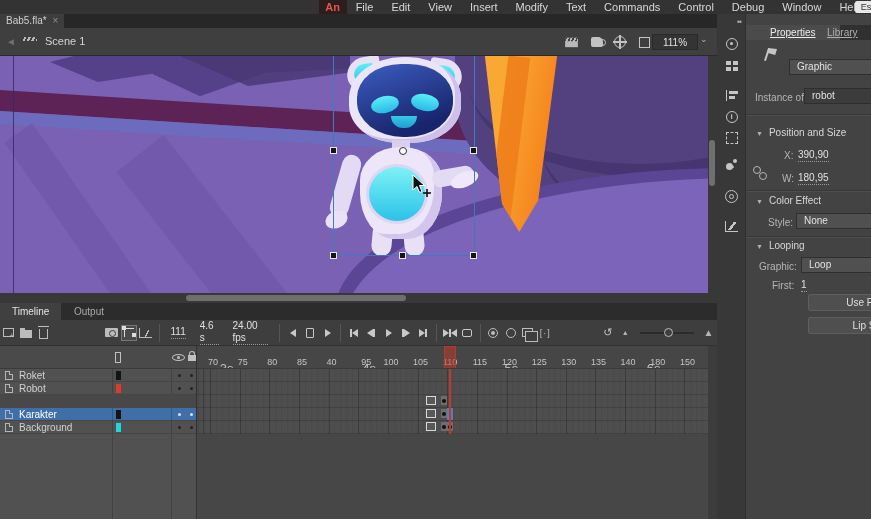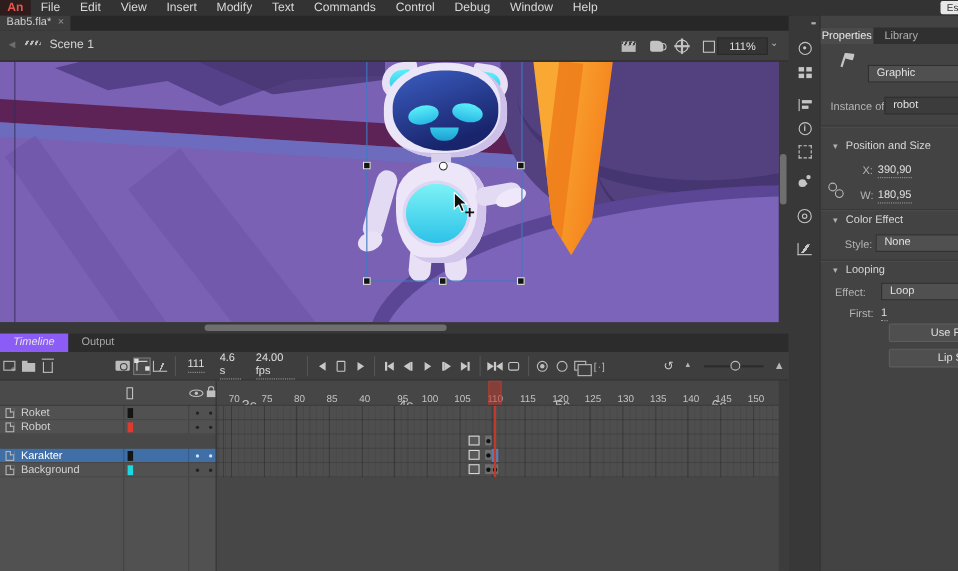--- a/index.html
+++ b/index.html
@@ -5,21 +5,21 @@
   * { margin:0; padding:0; box-sizing:border-box; }
   html,body { background:#222; }
   #app {
     position:relative; width:871px; height:519px; overflow:hidden;
     font-family:"Liberation Sans", sans-serif; color:#d0d0d0; font-size:11px;
     background:#3c3c3c; user-select:none;
   }
   .abs { position:absolute; }
 
   
-  #menubar { position:absolute; left:0; top:0; width:871px; height:14px; background:#333; display:flex; align-items:center; z-index:30; }
+  #menubar { position:absolute; left:0; top:0; width:871px; height:14px; background:#333; display:flex; align-items:center; z-index:30;justify-content:flex-end; }
   #an-logo { width:28px; height:14px; background:#2d1d1d; color:#e2574e; font-weight:bold; font-size:11px; display:flex; align-items:center; justify-content:center; }
   .menu-item { padding:0 9px; color:#d8d8d8; font-size:11px; line-height:14px; cursor:default; }
   #ws-badge { position:absolute; right:-6px; top:1px; width:22px; height:12px; background:#e8e8e8; color:#333; font-size:9px; text-align:center; line-height:12px; border-radius:2px; }
 
   
   #tabbar { position:absolute; left:0; top:14px; width:871px; height:14px; background:#272727; z-index:5; }
   #doc-tab { position:absolute; left:0; top:0; height:14px; padding:0 6px; background:#3d3d3d; color:#cfcfcf; font-size:10px; line-height:14px; display:flex; gap:6px; align-items:center; }
   #doc-close { color:#909090; font-size:10px; }
 
   
@@ -94,21 +94,21 @@
   
   #hscroll { position:absolute; left:0; top:293px; width:717px; height:10px; background:#383838; z-index:5; }
   #hthumb { position:absolute; left:186px; top:2px; width:220px; height:6px; background:#6f6f6f; border-radius:3px; }
   #vscroll { position:absolute; left:708px; top:56px; width:9px; height:237px; background:#383838; z-index:5; }
   #vthumb { position:absolute; left:1px; top:84px; width:6px; height:46px; background:#6f6f6f; border-radius:3px; }
 
   
   #timeline { position:absolute; left:0; top:303px; width:717px; height:216px; background:#484848; z-index:4; }
   #tl-tabs { position:absolute; left:0; top:0; width:717px; height:17px; background:#2c2c2c; }
   .tl-tab { position:absolute; top:0; height:17px; padding:0 12px; font-size:10px; line-height:17px; color:#a8a8a8; }
-  .tl-tab.active { background:#8b5cf6; color:#e4e4e4;font-style:italic; }
+  .tl-tab.active { background:#404040; color:#e4e4e4; }
   #tl-toolbar { position:absolute; left:0; top:17px; width:717px; height:26px; background:#3e3e3e; border-bottom:1px solid #313131; display:flex; align-items:center; }
   .tbtn { position:relative; display:flex; align-items:center; justify-content:center; width:20px; height:20px; color:#c8c8c8; }
   .vsep { width:1px; height:18px; background:#555; margin:0 4px; }
   .hot { font-size:10px; color:#e0e0e0; border-bottom:1px dotted #9a9a9a; margin:0 7px; line-height:12px; }
   .tri-r { width:0; height:0; border-top:4px solid transparent; border-bottom:4px solid transparent; border-left:6px solid #c8c8c8; }
   .tri-l { width:0; height:0; border-top:4px solid transparent; border-bottom:4px solid transparent; border-right:6px solid #c8c8c8; }
   .bar-v { width:2px; height:8px; background:#c8c8c8; }
   .stop-sq { width:8px; height:10px; border:1px solid #c8c8c8; border-radius:1px; }
   .pagei { width:11px; height:9px; border:1px solid #bcbcbc; position:relative; }
   .pagei:after { content:"+"; position:absolute; right:-1px; bottom:-4px; font-size:8px; color:#bcbcbc; }
@@ -201,21 +201,21 @@
   .dk-brush:after { content:""; position:absolute; right:1px; top:0; width:4px; height:4px; background:#c5c5c5; border-radius:50%; box-shadow:-2px 6px 0 -1px #c5c5c5; }
   .dk-cc { width:13px; height:13px; border:1.5px solid #c5c5c5; border-radius:50%; display:flex; align-items:center; justify-content:center; }
   .dk-cc i { width:5px; height:5px; border:1.5px solid #c5c5c5; border-radius:50%; }
   .dk-graph { width:13px; height:11px; border-left:1.5px solid #c5c5c5; border-bottom:1.5px solid #c5c5c5; position:relative; }
   .dk-graph:before { content:""; position:absolute; left:1px; bottom:1px; width:11px; height:8px;
      background:linear-gradient(125deg,transparent 40%,#c5c5c5 40% 58%,transparent 58%); }
 
   
   #props { position:absolute; left:745px; top:14px; width:126px; height:505px; background:#434343; border-left:1px solid #2e2e2e; z-index:6; }
   #props-tabs { position:absolute; left:0; top:11px; width:126px; height:15px; background:#303030; }
-  .p-tab { position:absolute; top:0; height:15px; font-size:10px; line-height:15px; padding:0 1px; color:#b0b0b0; }
+  .p-tab { position:absolute; top:0; height:15px; font-size:10px; line-height:15px; padding:0 24px; color:#b0b0b0;text-decoration:underline; }
   .p-tab.active { background:#4b4b4b; color:#ececec; }
   #sym-icon { position:absolute; left:18px; top:32px; width:16px; height:16px; }
   #sym-icon .flagpole { position:absolute; left:2px; top:2px; width:1.5px; height:13px; background:#c5c5c5; transform:rotate(18deg); }
   #sym-icon .flag { position:absolute; left:4px; top:2px; width:9px; height:7px; background:#c5c5c5; clip-path:polygon(0 0,100% 15%,80% 100%,0 70%); }
   .pdrop { position:absolute; height:16px; background:#505050; border:1px solid #2f2f2f; font-size:10px; color:#e2e2e2; line-height:14px; padding-left:7px; }
   #drop-symtype { left:43px; top:45px; width:110px; }
   .plabel { position:absolute; font-size:10px; color:#b5b5b5; }
   #instance-label { left:9px; top:78px; }
   #instance-box { left:58px; top:74px; width:95px; background:#3c3c3c; }
   .sect-head { position:absolute; left:10px; font-size:10px; color:#d8d8d8; }
@@ -460,21 +460,21 @@
         <span class="fnum" style="left: 154.25px; text-align: right;">95</span>
         <span class="fnum" style="left: 183.9px;">100</span>
         <span class="fnum" style="left: 213.55px;">105</span>
         <span class="fnum" style="left: 243.2px;">110</span>
         <span class="fnum" style="left: 272.85px;">115</span>
         <span class="fnum" style="left: 302.5px;">120</span>
         <span class="fnum" style="left: 332.15px;">125</span>
         <span class="fnum" style="left: 361.8px;">130</span>
         <span class="fnum" style="left: 391.45px;">135</span>
         <span class="fnum" style="left: 421.1px;">140</span>
-        <span class="fnum" style="left: 450.75px;">145</span>
+        <span class="fnum" style="left: 450.75px;">180</span>
         <span class="fnum" style="left: 480.4px;">150</span>
         <div id="playhead-marker" style="left: 247.2px;"></div>
       </div>
 
     <div id="layers">
         <div class="lrow" style="top: 0px;">
           <span class="pg"></span>
           <span class="lname">Roket</span>
           <span class="swatch" style="background:#141414"></span>
           <span class="colsep" style="left:112px;"></span>
@@ -590,21 +590,21 @@
     <span class="plabel" style="left:36px;top:159px;">W:</span>
     <span class="hotval" style="left:52px;top:158px;">180,95</span>
     <div class="pdivider" style="top:176px;"></div>
 
     <div class="sect-head" style="top:181px;">Color Effect</div>
     <span class="plabel" style="left:22px;top:203px;">Style:</span>
     <div class="pdrop" style="left:50px;top:199px;width:103px;">None</div>
     <div class="pdivider" style="top:222px;"></div>
 
     <div class="sect-head" style="top:226px;">Looping</div>
-    <span class="plabel" style="left:13px;top:247px;">Effect:</span>
+    <span class="plabel" style="left:13px;top:247px;">Graphic:</span>
     <div class="pdrop" style="left:55px;top:243px;width:98px;">Loop</div>
     <span class="plabel" style="left:26px;top:266px;">First:</span>
     <span class="hotval" style="left:55px;top:265px;">1</span>
     <div class="pbtn" style="top:280px;">Use Fra</div>
     <div class="pbtn" style="top:303px;">Lip S</div>
   </div>
 
 </div>
 
 </body></html>

